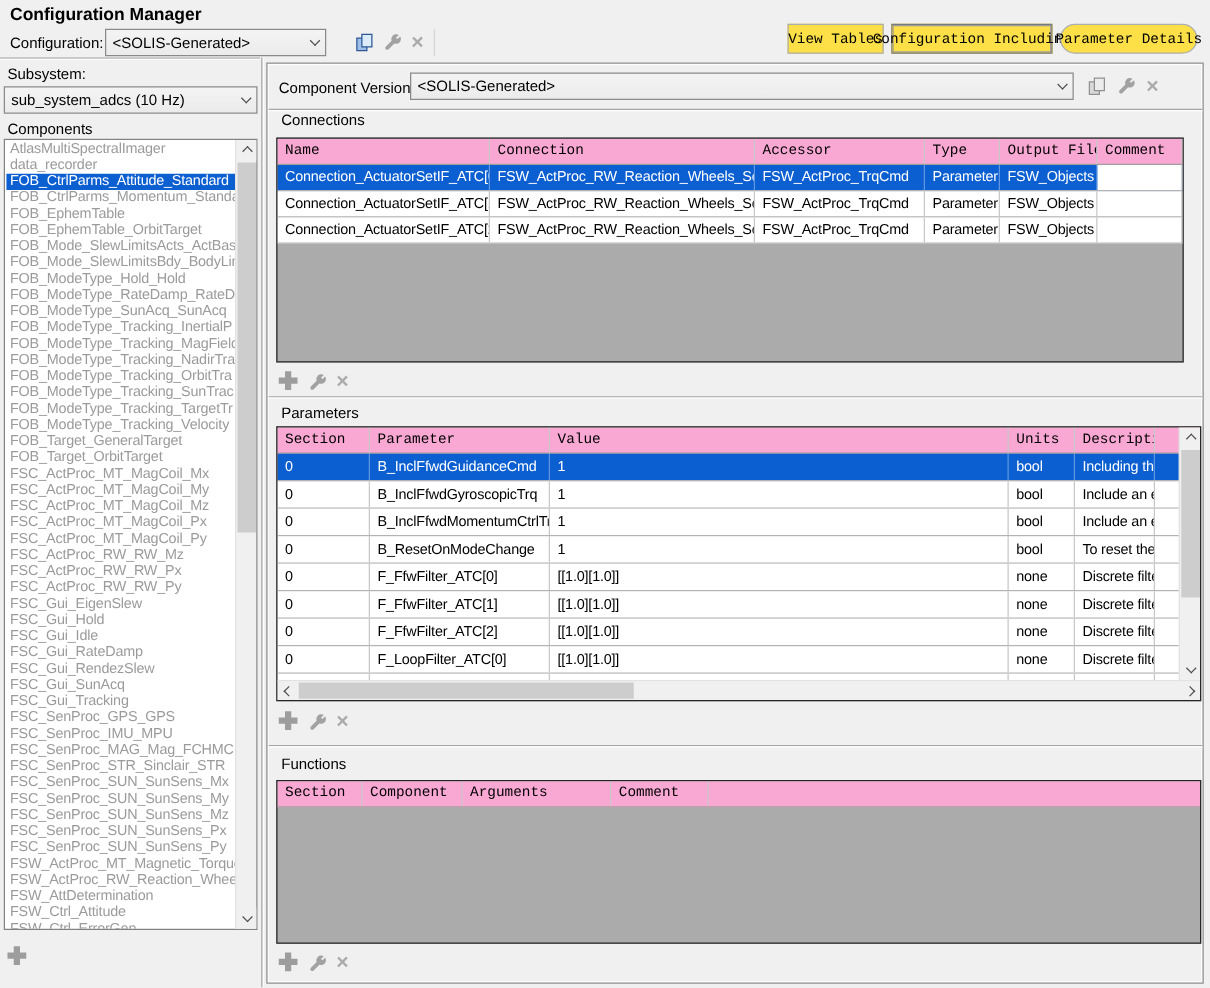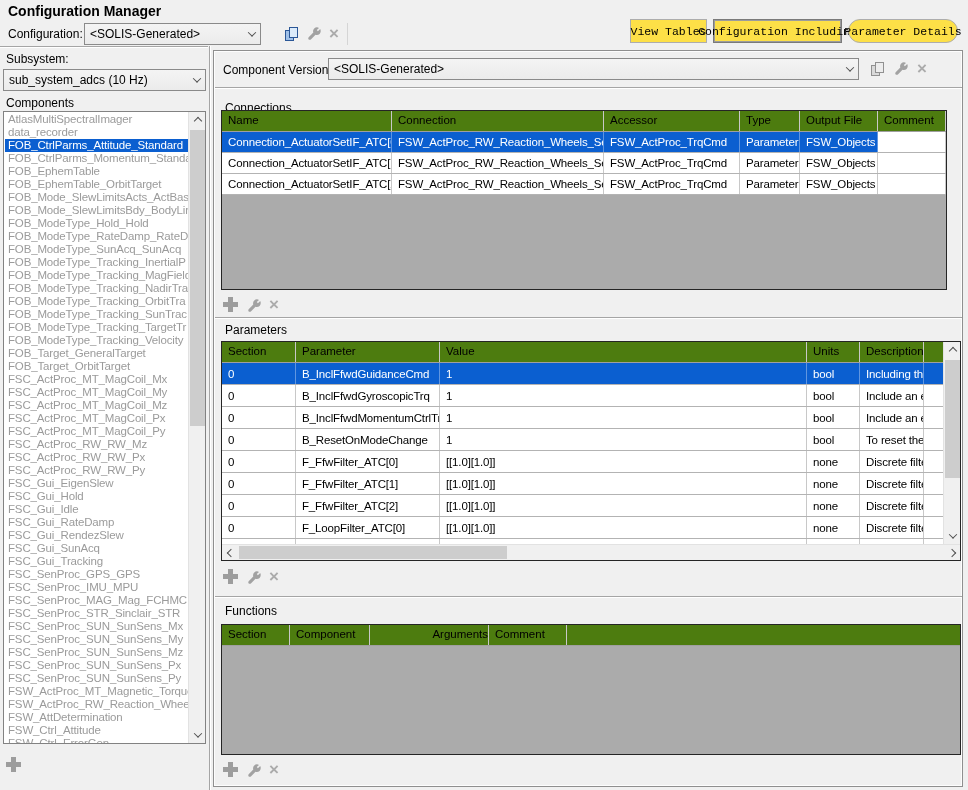--- a/index.html
+++ b/index.html
@@ -58,21 +58,21 @@
   
   .sbv { position:absolute; width:17px; background:#f0f0f0; border-left:1px solid #e2e2e2; }
   .sbh { position:absolute; height:16px; background:#f0f0f0; border-top:1px solid #e2e2e2; }
   .sb-btn { position:absolute; width:17px; height:17px; display:flex; align-items:center; justify-content:center; background:#f0f0f0; }
   .sbh .sb-btn { width:17px; height:16px; }
   .sb-thumb-v { position:absolute; left:1px; width:15px; background:#cdcdcd; }
   .sb-thumb-h { position:absolute; top:1px; height:13px; background:#cdcdcd; }
 
   
   .tbl { position:absolute; background:#ababab; border:1px solid #252525; overflow:hidden; }
-  .thead { display:flex; background:#4d7c0f; border-bottom:1px solid #9f9f9f; }
+  .thead { display:flex; background:#f9a8d4; border-bottom:1px solid #9f9f9f;font-family:Liberation Mono, monospace; }
   .thead .c {
     height:20px; line-height:19px; padding-left:6px; font-size:11.5px; color:#000;
     border-right:1px solid #c8c8c8; white-space:nowrap; overflow:hidden; flex:none;
   }
   .trow { display:flex; background:#fff; border-bottom:1px solid #b3b3b3; }
   .trow .c {
     padding-left:6px; font-size:11.5px; letter-spacing:-0.15px; color:#000;
     border-right:1px solid #c8c8c8; white-space:nowrap; overflow:hidden; flex:none;
     display:flex; align-items:center;
   }
@@ -212,21 +212,21 @@
   </div>
   <div class="ico" style="left:678px; top:9px;">
     <svg width="16" height="16" viewBox="0 0 16 16">
       <path fill="#a2a2a2" d="M14.2 3.1c.9 1.5.7 3.5-.6 4.8-1.1 1.1-2.7 1.4-4.1.9l-4.6 4.6c-.6.6-1.6.6-2.2 0s-.6-1.6 0-2.2l4.6-4.6c-.5-1.4-.2-3 .9-4.1C9.5 1.2 11.5 1 13 1.9L10.8 4.1l1.1 1.1 2.3-2.1z"></path>
     </svg>
   </div>
   <div class="ico icox" style="left:699px; top:9px;">×</div>
 
   <div class="etch" style="left:1px; top:36px; width:747px;"></div>
 
-  <div class="abs lbl" style="left:11px; top:50px;">Connections</div>
+  <div class="abs lbl" style="left:11px; top:38px;">Connections</div>
   <div class="tbl" style="left:7px; top:59px; width:726px; height:180px;" id="connections-table">
       <div class="thead">
         <div class="c" style="width: 170px;">Name</div>
         <div class="c" style="width: 212px;">Connection</div>
         <div class="c" style="width: 136px;">Accessor</div>
         <div class="c" style="width: 60px;">Type</div>
         <div class="c" style="width: 78px;">Output File</div>
         <div class="c flex" style="width: 68px;">Comment</div>
       </div>
       <div class="trow sel" style="height: 21px;">
@@ -363,21 +363,21 @@
   </div>
   <div class="ico icox" style="left:51px; top:517px;">×</div>
 
   <div class="etch" style="left:1px; top:545px; width:747px;"></div>
 
   <div class="abs lbl" style="left:11px; top:553px;">Functions</div>
   <div class="tbl" style="left:7px; top:573px; width:740px; height:131px;" id="functions-table">
       <div class="thead">
         <div class="c" style="width: 68px;">Section</div>
         <div class="c" style="width: 80px;">Component</div>
-        <div class="c" style="width: 119px; text-align: right;">Arguments</div>
+        <div class="c" style="width: 119px;">Arguments</div>
         <div class="c" style="width: 78px;">Comment</div>
       </div>
     </div>
   <div class="abs" style="left:9px; top:711px;"><span class="icoplus"></span></div>
   <div class="ico" style="left:31px; top:711px;">
     <svg width="16" height="16" viewBox="0 0 16 16">
       <path fill="#a2a2a2" d="M14.2 3.1c.9 1.5.7 3.5-.6 4.8-1.1 1.1-2.7 1.4-4.1.9l-4.6 4.6c-.6.6-1.6.6-2.2 0s-.6-1.6 0-2.2l4.6-4.6c-.5-1.4-.2-3 .9-4.1C9.5 1.2 11.5 1 13 1.9L10.8 4.1l1.1 1.1 2.3-2.1z"></path>
     </svg>
   </div>
   <div class="ico icox" style="left:51px; top:710px;">×</div>

